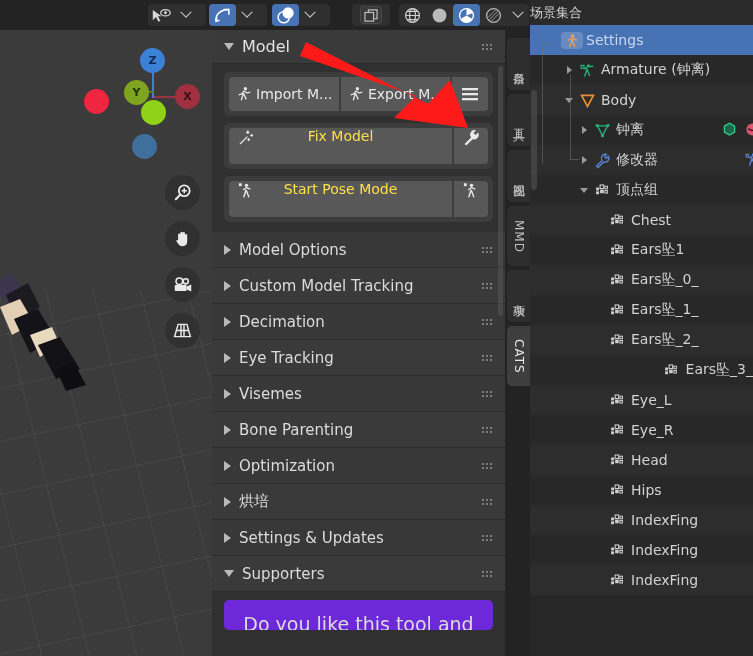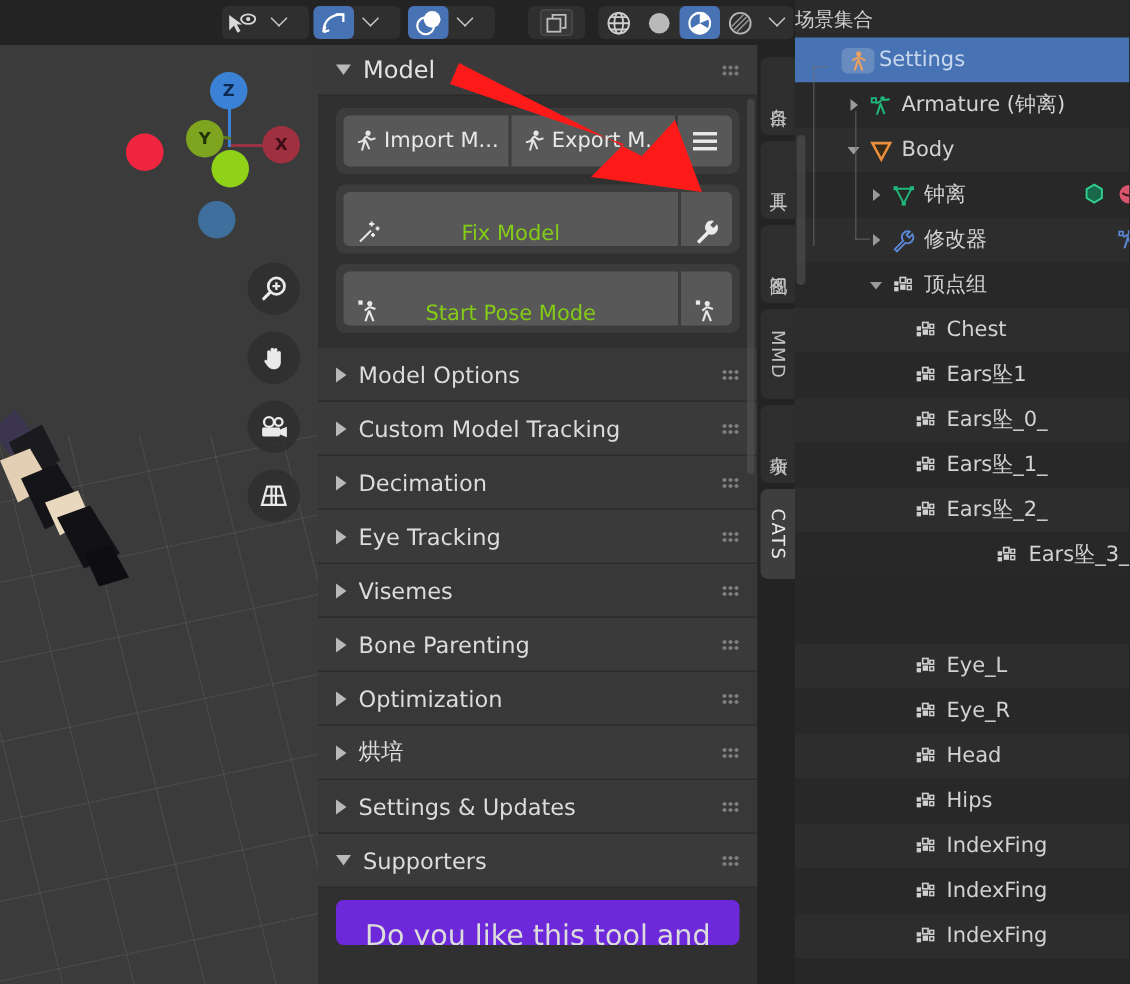--- a/index.html
+++ b/index.html
@@ -115,23 +115,23 @@
   .panel-body { background: #303030; padding: 8px 12px 10px 12px; }
   .capsule { background:#3c3c3c; border-radius:6px; padding:5px; display:flex; gap:2px; }
   .cbtn {
     background: #585858; color: #e8e8e8; font-size: 14px;
     display: flex; align-items: center; justify-content: center;
     height: 34px; gap: 3px;
   }
   .cbtn:first-child { border-radius: 4px 0 0 4px; }
   .cbtn:last-child  { border-radius: 0 4px 4px 0; }
   .bigbtn {
-    background: #585858; color: #84cc16; font-size: 14px;
+    background: #585858; color: #fde047; font-size: 14px;
     height: 36px; border-radius: 4px;
-    display:flex; align-items:flex-end; justify-content:center;
+    display:flex; align-items:flex-start; justify-content:center;
   }
   .listrow {
     height: 36px; display: flex; align-items: center;
     color: #dcdcdc; font-size: 15px;
     background: #383838; border-bottom: 1px solid #2c2c2c;
     position: relative;
   }
   .listrow.alt { background: #3a3a3a; }
 
   
@@ -643,21 +643,21 @@
               <rect x="2.5" y="6.5" width="3.4" height="3.4" fill="#cfcfcf"></rect>
               <rect x="2.5" y="11" width="3.4" height="3.4" fill="#cfcfcf"></rect>
               <rect x="7.2" y="3.5" width="4.2" height="4.2" fill="none" stroke="#cfcfcf" stroke-width="1.3"></rect>
               <rect x="7.2" y="9" width="4.2" height="4.2" fill="#cfcfcf"></rect>
               <rect x="12.8" y="5" width="3" height="3" fill="none" stroke="#cfcfcf" stroke-width="1.2"></rect>
               <rect x="12.8" y="10" width="3" height="3" fill="none" stroke="#cfcfcf" stroke-width="1.2"></rect>
             </svg>
           </div>
           <span class="ol-lbl">Ears坠_3_</span>
         </div>
-        <div class="ol-row odd" style="padding-left: 62px; margin-top: 44px;">
+        <div class="ol-row odd" style="padding-left: 62px;">
           <div class="ol-tri"></div>
           <div class="ol-ico">
             <svg width="17" height="17" viewBox="0 0 20 20">
               <rect x="2.5" y="6.5" width="3.4" height="3.4" fill="#cfcfcf"></rect>
               <rect x="2.5" y="11" width="3.4" height="3.4" fill="#cfcfcf"></rect>
               <rect x="7.2" y="3.5" width="4.2" height="4.2" fill="none" stroke="#cfcfcf" stroke-width="1.3"></rect>
               <rect x="7.2" y="9" width="4.2" height="4.2" fill="#cfcfcf"></rect>
               <rect x="12.8" y="5" width="3" height="3" fill="none" stroke="#cfcfcf" stroke-width="1.2"></rect>
               <rect x="12.8" y="10" width="3" height="3" fill="none" stroke="#cfcfcf" stroke-width="1.2"></rect>
             </svg>

